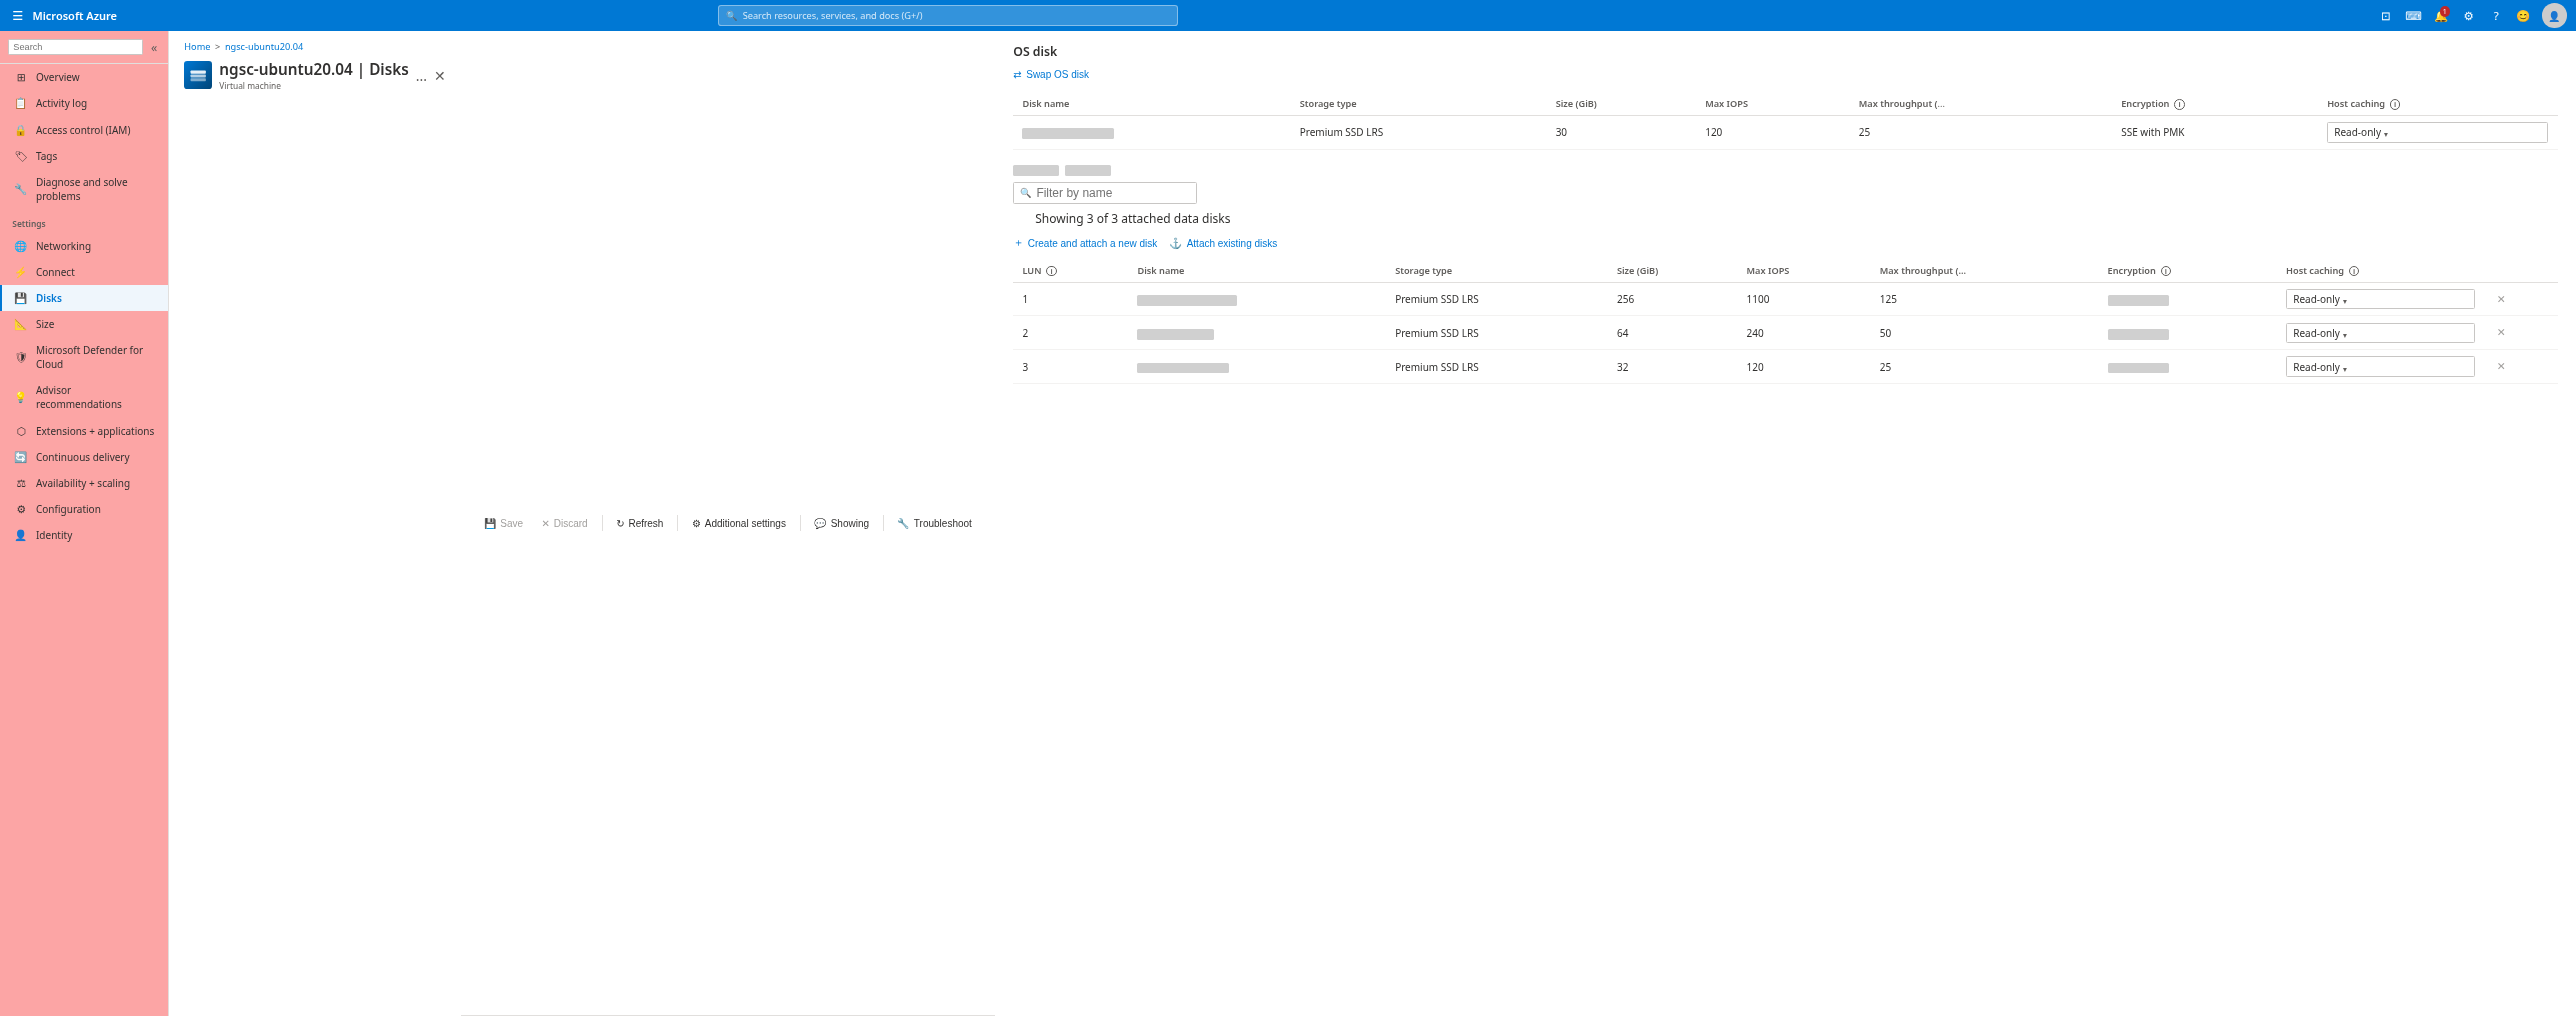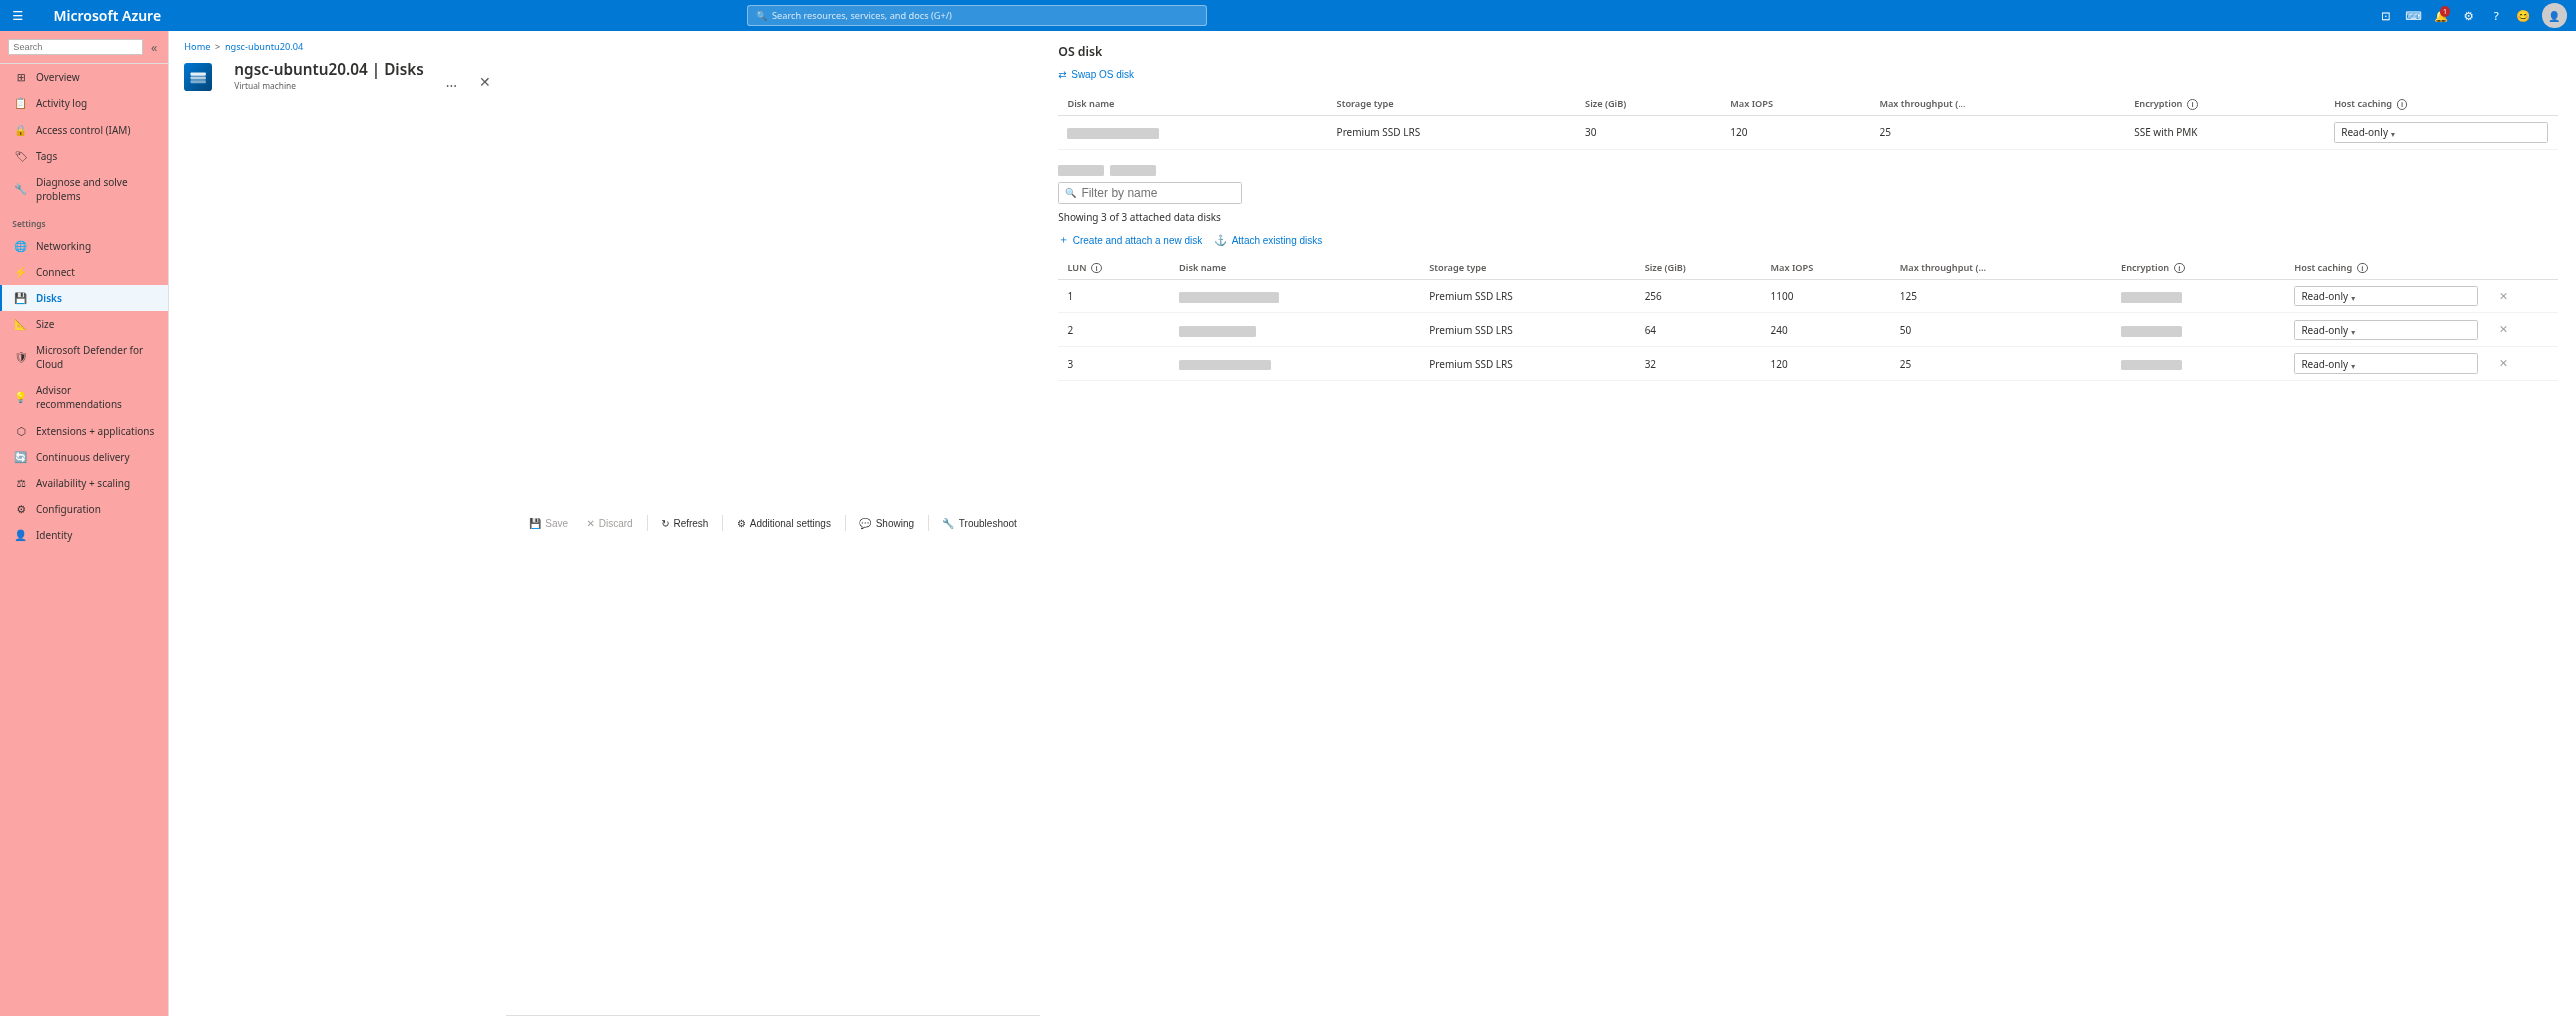--- a/index.html
+++ b/index.html
@@ -12,21 +12,21 @@
       display: flex;
       align-items: center;
       padding: 0 9.2px;
       gap: 6.1px;
       color: white;
       position: fixed;
       top: 0; left: 0; right: 0;
       z-index: 100;
     }
     .top-nav .hamburger { font-size: 12.3px; cursor: pointer; padding: 3.1px; }
-    .top-nav .brand { font-weight: 600; font-size: 14px; margin-left: 21px; white-space: nowrap; }
+    .top-nav .brand { font-weight: 600; font-size: 11px; margin-left: 0; white-space: nowrap; }
     .top-nav .search-bar {
       flex: 1;
       max-width: 460px;
       margin: 0 auto;
       background: rgba(255,255,255,0.2);
       border: 0.8px solid rgba(255,255,255,0.4);
       border-radius: 3.1px;
       display: flex;
       align-items: center;
       padding: 0 7.7px;
@@ -156,22 +156,22 @@
       gap: 4.6px;
       font-size: 9.2px;
       color: #0078d4;
       margin-bottom: 6.1px;
     }
     .breadcrumb .sep { color: #605e5c; }
     .breadcrumb a { color: #0078d4; text-decoration: none; cursor: pointer; }
 
     .resource-title {
       display: flex;
-      align-items: flex-end;
-      gap: 22px;
+      align-items: center;
+      gap: 7px;
       margin-bottom: 10px;
     }
     .resource-icon {
       width: 28px; height: 28px;
       background: linear-gradient(135deg, #0078d4 0%, #004578 100%);
       border-radius: 3.1px;
       display: flex; align-items: center; justify-content: center;
       font-size: 14px;
       color: white;
       flex-shrink: 0;
@@ -299,23 +299,24 @@
     }
     .filter-input-wrap input {
       border: none; outline: none;
       font-size: 12px;
       width: 100%;
       color: #323130;
     }
     .filter-input-wrap .filter-icon { color: #605e5c; font-size: 9.2px; }
 
     .showing-text {
-      font-size: 10px;
+      font-size: 12px;
       color: #323130;
       margin-bottom: 9.2px;
+      margin-left: 22px;
     }
 
     .action-btns {
       display: flex;
       align-items: center;
       gap: 12.3px;
       margin-bottom: 9.2px;
     }
     .action-btn {
       display: flex;

